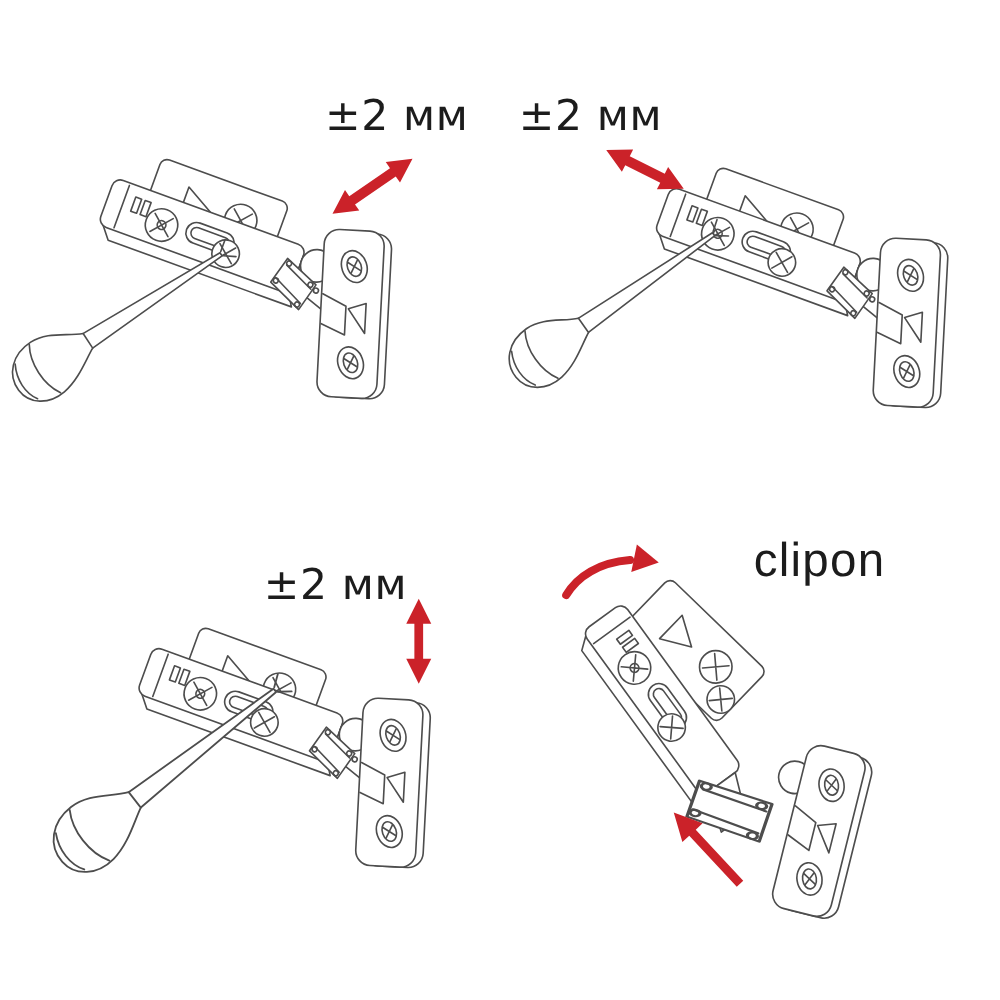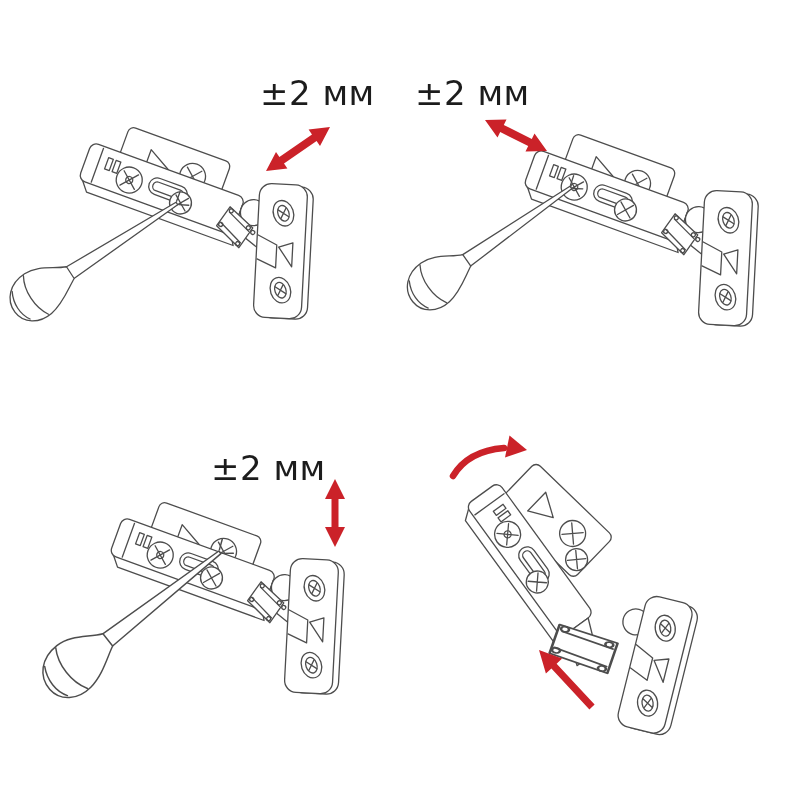--- a/index.html
+++ b/index.html
@@ -143,13 +143,14 @@
       <polygon class="red" points="539,650 562.1,658.6 556.6,663.7 594.6,704.6 589.4,709.4 551.4,668.5 545.9,673.6"></polygon>
     </g>
   </svg>
 
   <div class="lbl" style="left:260px;top:75px;">±2 мм</div>
 
   <div class="lbl" style="left:415px;top:75px;">±2 мм</div>
 
   <div class="lbl" style="left:211px;top:450px;">±2 мм</div>
 
+  <div class="lbl lbl-clipon" style="left:603px;top:429px;">clipon</div>
 </div>
 
 </body></html>

